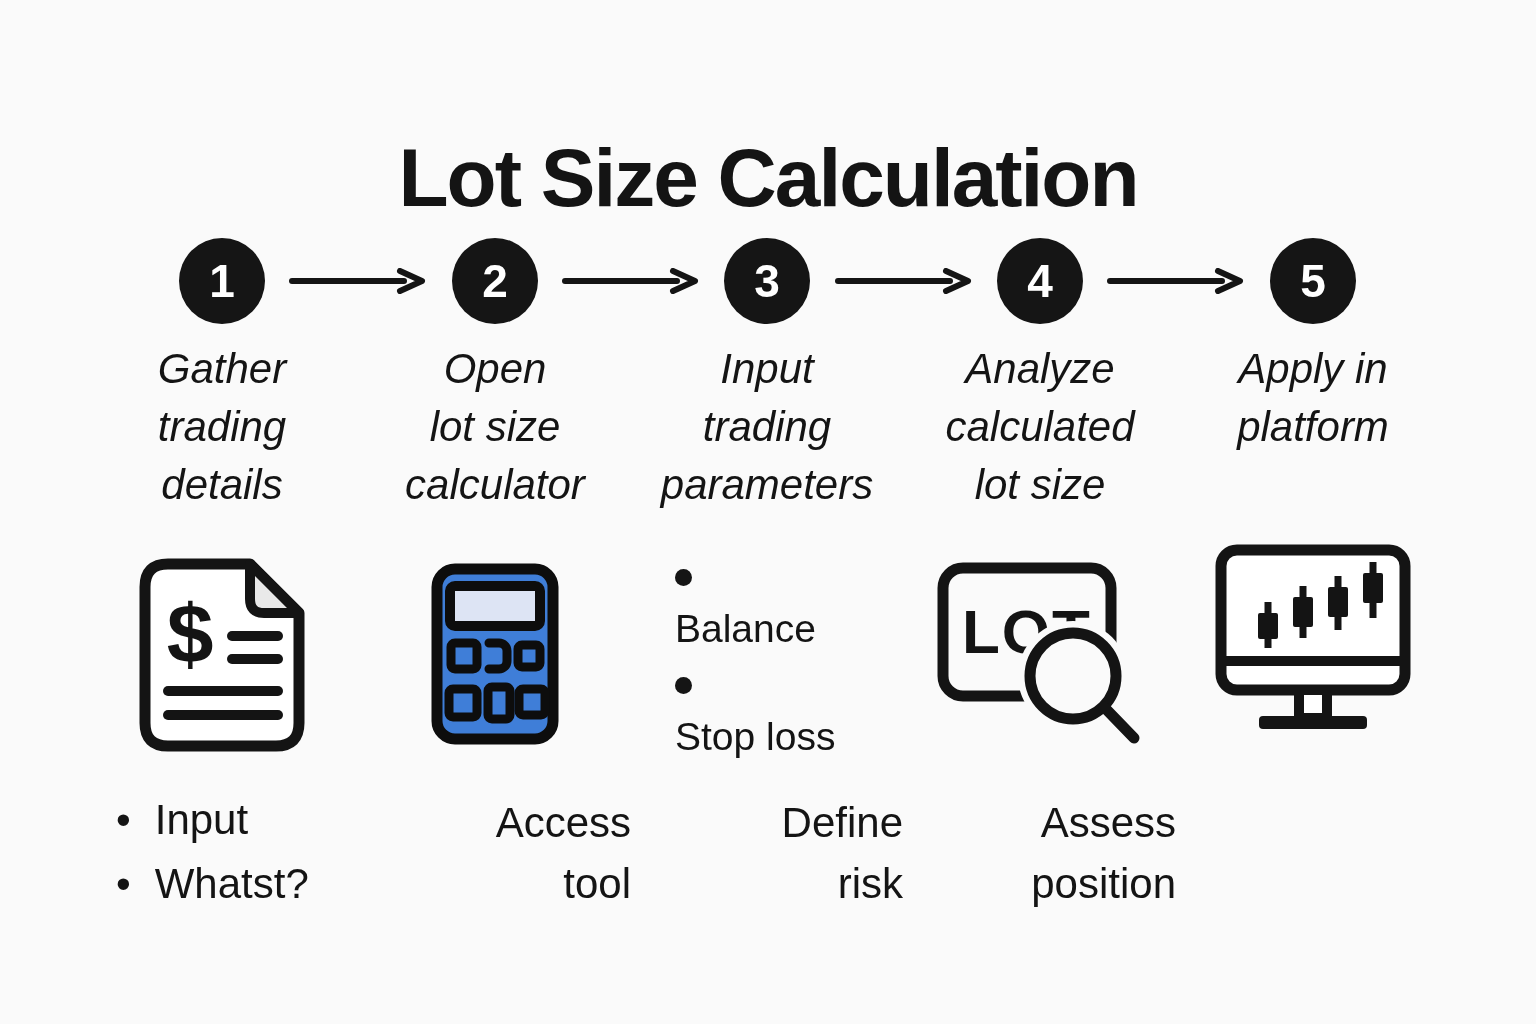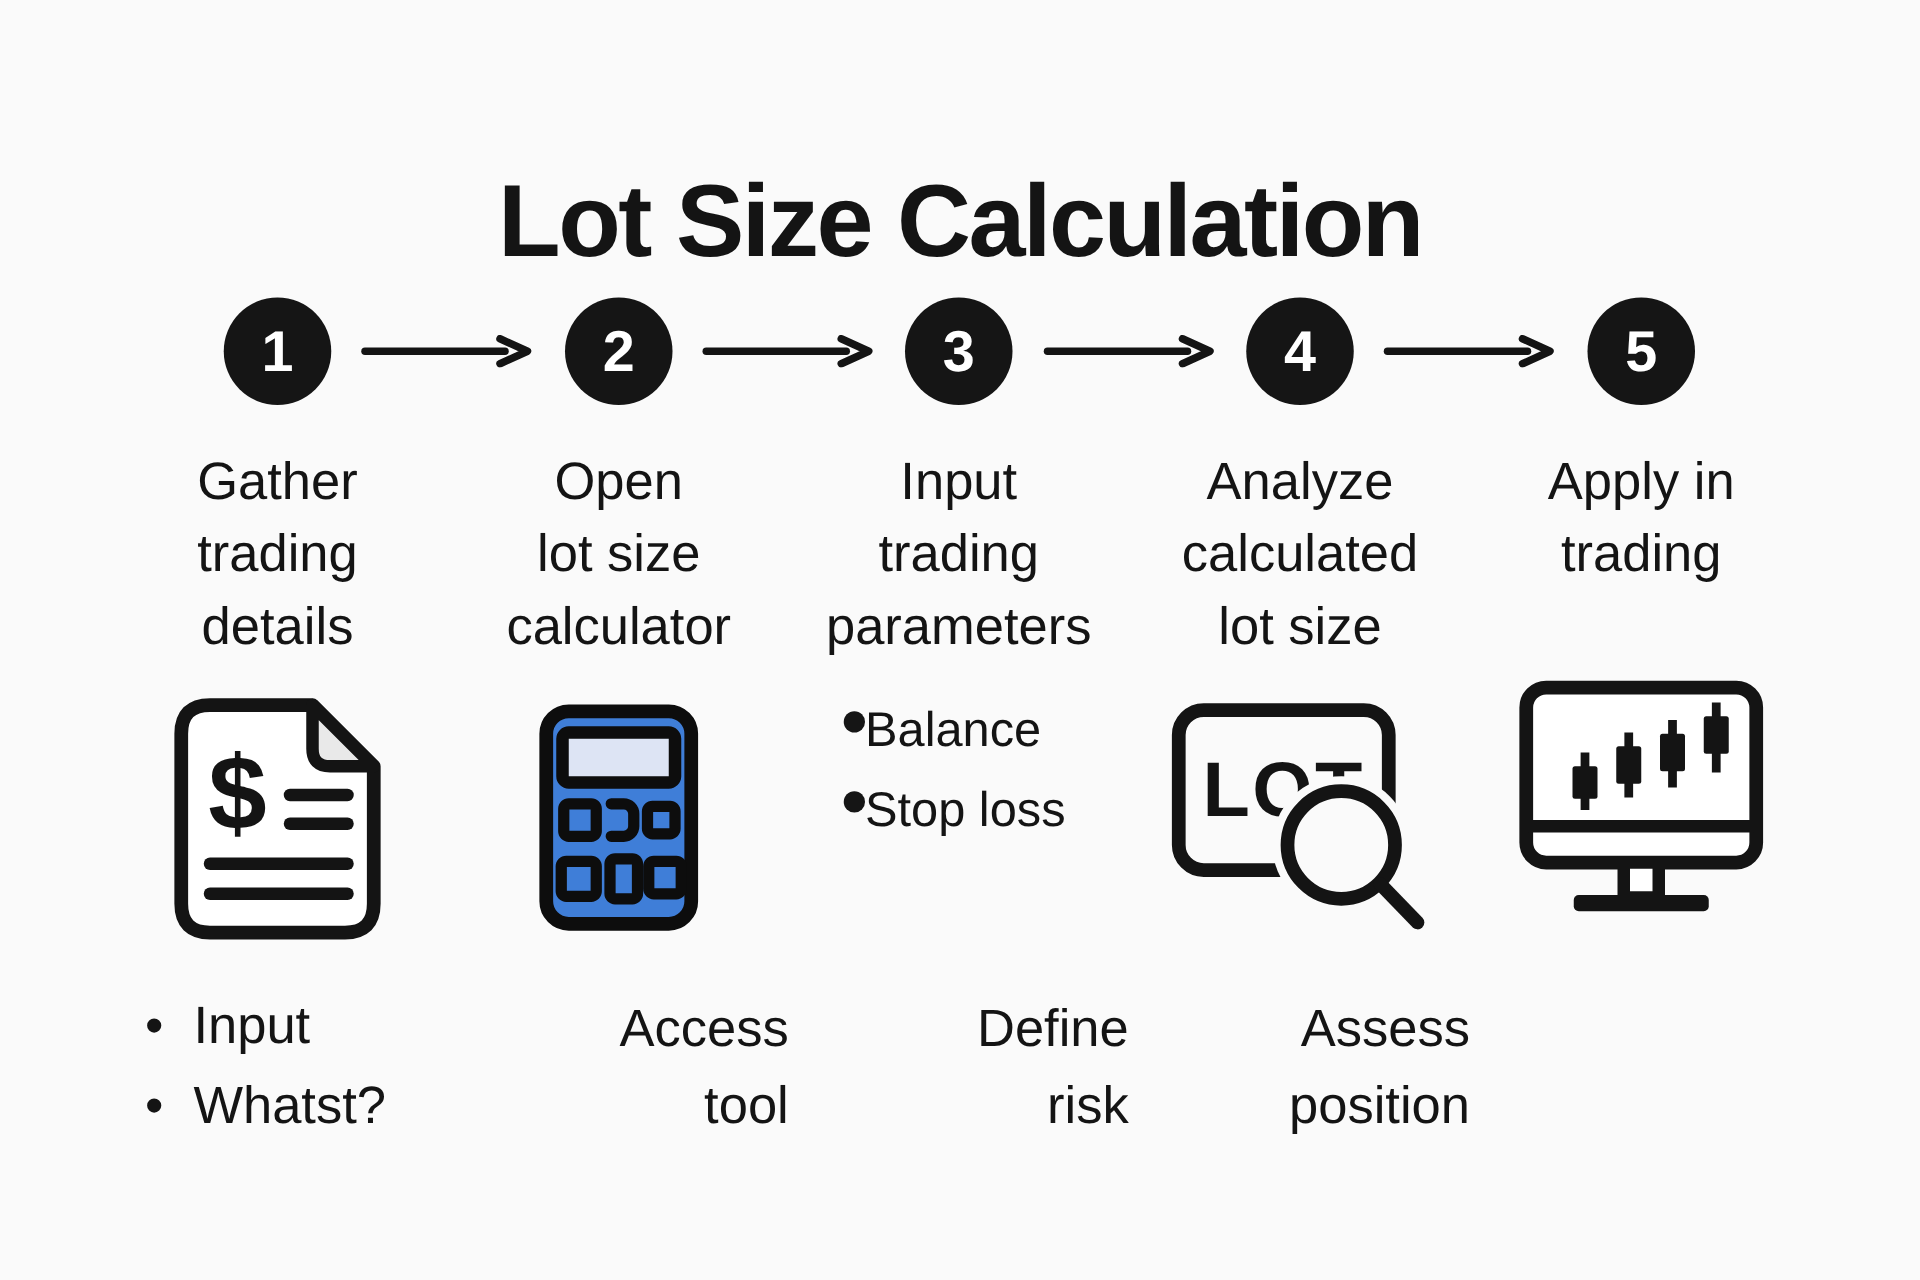--- a/index.html
+++ b/index.html
@@ -25,33 +25,33 @@
     width:86px;height:86px;border-radius:50%;
     background:#151515;
     display:flex;align-items:center;justify-content:center;
   }
   .step-number{color:#ffffff;font-size:46px;font-weight:700;}
 
   .arrow{position:absolute;top:268px;width:140px;height:26px;}
   .arr1{left:288px;} .arr2{left:561px;} .arr3{left:834px;} .arr4{left:1106px;}
 
   .step-title{
-    position:absolute;top:356px;left:0;width:272px;
+    position:absolute;top:340px;left:0;width:272px;
     text-align:center;font-size:42px;line-height:58px;
-    white-space:pre-line;color:#141414;
+    white-space:pre-line;color:#141414;font-style:italic;
   }
 
   .icon-wrap{position:absolute;left:0;width:272px;display:flex;justify-content:center;}
   .iw1{top:558px;} .iw2{top:563px;} .iw4{top:560px;} .iw5{top:544px;}
 
   .param-list{
     position:absolute;top:564px;left:44px;width:228px;
     display:flex;flex-direction:column;gap:23px;
   }
-  .param-item{display:flex;align-items:flex-start;font-size:39px;line-height:41px;}
+  .param-item{display:flex;align-items:flex-start;gap:22px;font-size:39px;line-height:41px;flex-direction:column;}
   .param-dot{
     flex:0 0 auto;width:17px;height:17px;border-radius:50%;
     background:#151515;margin-top:5px;
   }
 
   .bottom-label{
     position:absolute;top:792px;left:0;width:272px;
     text-align:right;font-size:42px;line-height:61px;
     white-space:pre-line;color:#141414;
   }
@@ -179,21 +179,21 @@
     </div>
     <div class="bottom-label">Assess
 position</div>
   </div>
 
   <div class="col col5">
     <div class="step-circle">
       <span class="step-number">5</span>
     </div>
     <div class="step-title">Apply in
-trading</div>
+platform</div>
     <div class="icon-wrap iw5">
       <svg width="196" height="188" viewBox="0 0 196 188">
         <rect x="6" y="6" width="184" height="140" rx="16" fill="#ffffff" stroke="#141414" stroke-width="11"></rect>
         <line x1="8" y1="117" x2="188" y2="117" stroke="#141414" stroke-width="10"></line>
 
         <line x1="53" y1="58" x2="53" y2="104" stroke="#141414" stroke-width="7"></line>
         <rect x="43" y="69" width="20" height="26" rx="2" fill="#141414"></rect>
         <line x1="88" y1="42" x2="88" y2="94" stroke="#141414" stroke-width="7"></line>
         <rect x="78" y="53" width="20" height="30" rx="2" fill="#141414"></rect>
         <line x1="123" y1="32" x2="123" y2="86" stroke="#141414" stroke-width="7"></line>

